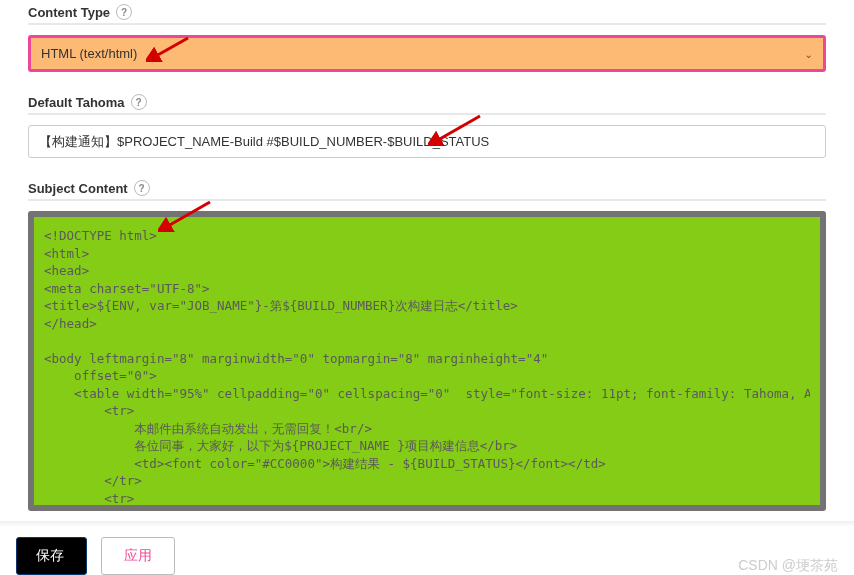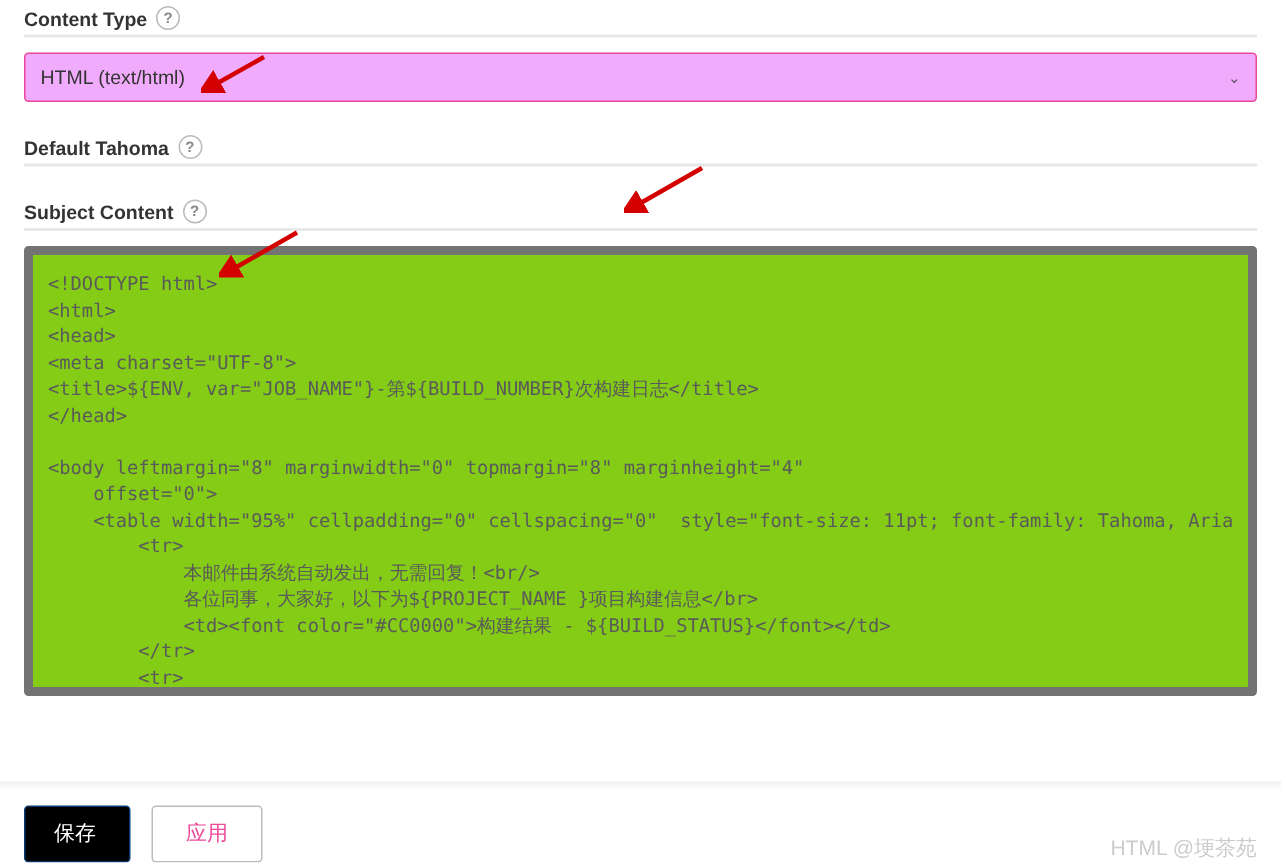--- a/index.html
+++ b/index.html
@@ -6,21 +6,21 @@
   body {
     margin: 0;
     padding: 0;
     font-family: Arial, "Microsoft YaHei", sans-serif;
     font-size: 13px;
     color: #333;
     background: #fff;
     width: 854px;
   }
   .content-area {
-    padding: 0 16px;
+    padding: 0 28px;
   }
   .form-section { margin-bottom: 22px; }
   .section-header {
     display: flex;
     align-items: center;
     gap: 6px;
     font-weight: 600;
     color: #333;
     margin-bottom: 10px;
     padding-bottom: 3px;
@@ -33,23 +33,23 @@
     display: inline-flex;
     align-items: center; justify-content: center;
     font-size: 10px; font-weight: bold;
     color: #888;
     background: #fff;
     cursor: pointer;
   }
   .select-field {
     position: relative;
     width: 100%;
-    border: 1px solid #ec4899;
-    border-radius: 3px;
-    background: #f0abfc;
+    border: 3px solid #ec4899;
+    border-radius: 3px;
+    background: #fdba74;
     padding: 8px 26px 8px 10px;
     font-size: 13px;
     color: #333;
     cursor: pointer;
   }
   .select-caret {
     position: absolute;
     right: 10px; top: 50%;
     transform: translateY(-50%);
     font-size: 10px;
@@ -159,20 +159,21 @@
             </defs>
           <line x1="42" y1="4" x2="10" y2="22" stroke="#d40000" stroke-width="3" marker-end="url(#ah1)"></line>
         </svg>
       </div>
 
       <div class="form-section" style="position:relative;">
         <div class="section-header">
           <span>Default Tahoma</span>
           <span class="help-icon">?</span>
         </div>
+        <input type="text" class="text-field" value="【构建通知】$PROJECT_NAME-Build #$BUILD_NUMBER-$BUILD_STATUS" style="">
         <svg class="arrow" style="left:400px; top:18px;" width="60" height="34">
           <defs>
               <marker id="ah2" markerWidth="6" markerHeight="6" refX="1" refY="3" orient="auto">
                 <path d="M0,0 L6,3 L0,6 Z" fill="#d40000"></path>
               </marker>
             </defs>
           <line x1="52" y1="4" x2="10" y2="28" stroke="#d40000" stroke-width="3" marker-end="url(#ah2)"></line>
         </svg>
       </div>
 
@@ -212,15 +213,15 @@
           <line x1="52" y1="4" x2="10" y2="28" stroke="#d40000" stroke-width="3" marker-end="url(#ah3)"></line>
         </svg>
       </div>
 
     </div>
   </div>
 
   <div class="footer-bar">
     <div class="btn btn-primary">保存</div>
     <div class="btn btn-secondary">应用</div>
-    <div class="watermark">HTML @埂茶苑</div>
+    <div class="watermark">CSDN @埂茶苑</div>
   </div>
 </div>
 
 </body></html>

